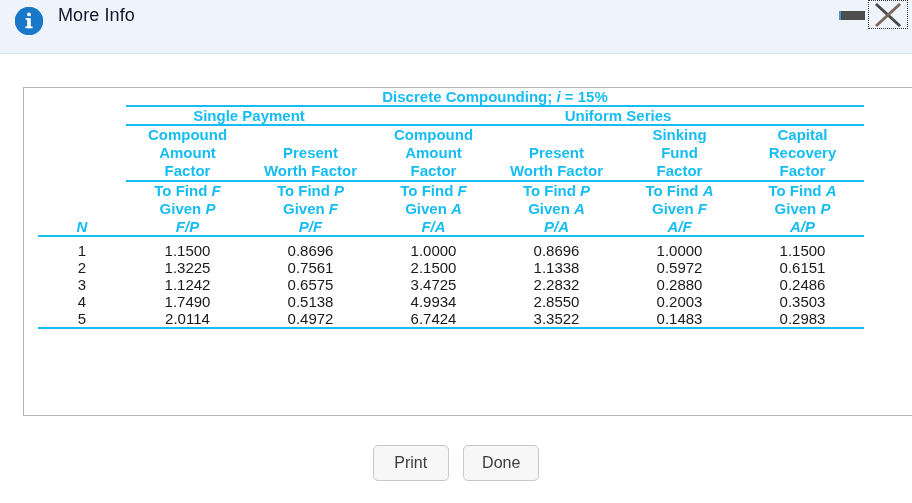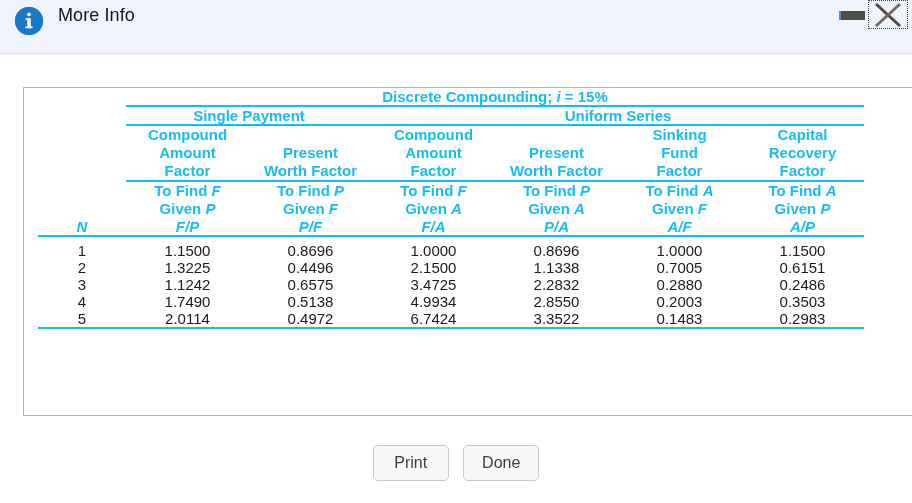--- a/index.html
+++ b/index.html
@@ -270,24 +270,24 @@
           <td>1.1500</td>
           <td>0.8696</td>
           <td>1.0000</td>
           <td>0.8696</td>
           <td>1.0000</td>
           <td>1.1500</td>
         </tr>
         <tr class="data-row">
           <td>2</td>
           <td>1.3225</td>
-          <td>0.4496</td>
+          <td>0.7561</td>
           <td>2.1500</td>
           <td>1.1338</td>
-          <td>0.7005</td>
+          <td>0.5972</td>
           <td>0.6151</td>
         </tr>
         <tr class="data-row">
           <td>3</td>
           <td>1.1242</td>
           <td>0.6575</td>
           <td>3.4725</td>
           <td>2.2832</td>
           <td>0.2880</td>
           <td>0.2486</td>

